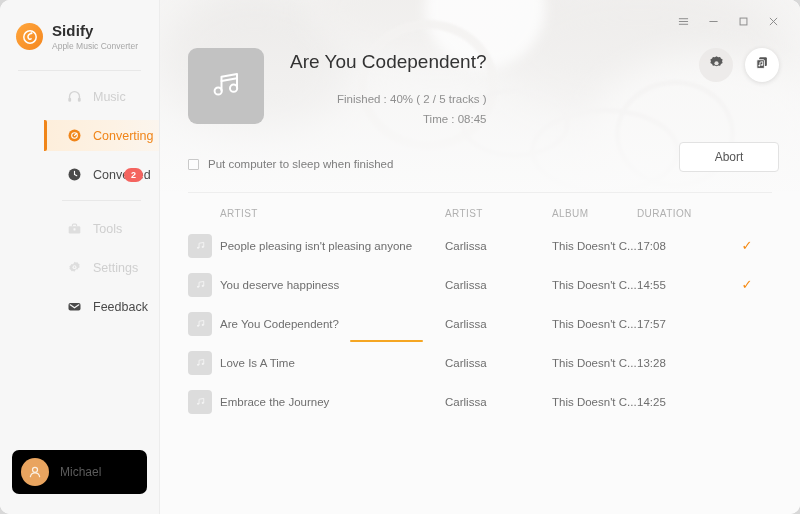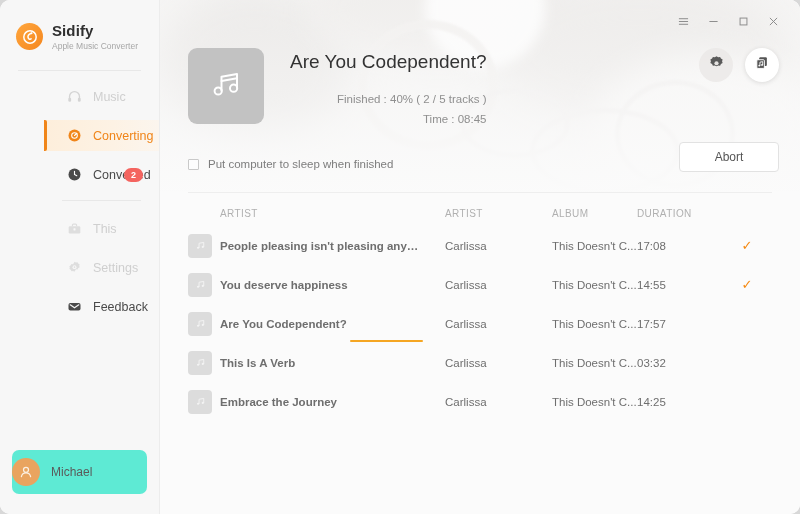--- a/index.html
+++ b/index.html
@@ -88,22 +88,22 @@
     min-width: 19px; height: 14px; border-radius: 7px;
     text-align: center; font-weight: bold;
   }
 
   .nav-gap { height: 12px; }
 
   
   .user-chip {
     position: absolute; left: 12px; bottom: 20px;
     width: 135px; height: 44px; border-radius: 7px;
-    background: #5eead4;
-    display: flex; align-items: center; 
+    background: #000000;
+    display: flex; align-items: center; padding-left: 9px;
   }
   .avatar {
     width: 28px; height: 28px; border-radius: 50%;
     background: #e9a45f;
     display:flex; align-items:center; justify-content:center;
     flex: 0 0 28px;
   }
   .user-name {
     margin-left: 11px; font-size: 12px; color: #5b5b5b;
   }
@@ -238,21 +238,21 @@
     display: flex; align-items: center;
     height: 39px; padding-left: 28px;
     font-size: 11.5px; color: #6e6e6e;
   }
   .row-icon {
     width: 24px; height: 24px; border-radius: 4px;
     background: #dcdcdc;
     display: flex; align-items: center; justify-content: center;
     flex: 0 0 24px;
   }
-  .row-title { overflow: hidden; white-space: nowrap; text-overflow: ellipsis; padding-right: 20px; font-weight: bold; }
+  .row-title { overflow: hidden; white-space: nowrap; text-overflow: ellipsis; padding-right: 20px; }
   .check { color: #f5880f; font-size: 13px; line-height: 13px; }
   .progress-line {
     position: absolute; left: 190px; bottom: 1px;
     height: 2px; background: #f5a623; border-radius: 1px;
   }
 </style>
 </head>
 <body>
 
 <div id="app">
@@ -314,21 +314,21 @@
       <div class="nav-gap"></div>
 
       <div class="nav-item disabled">
         <span class="nav-ico">
           <svg width="15" height="15" viewBox="0 0 16 16">
             <rect x="1.8" y="5.6" width="12.4" height="7.6" rx="1.3" fill="#dedede"></rect>
             <path d="M5.8 5.6 V4.3 a1 1 0 0 1 1-1 h2.4 a1 1 0 0 1 1 1 V5.6" fill="none" stroke="#dedede" stroke-width="1.3"></path>
             <rect x="6.9" y="7.8" width="2.2" height="2.4" rx=".5" fill="#f7f7f7"></rect>
           </svg>
         </span>
-        <span class="nav-label">This</span>
+        <span class="nav-label">Tools</span>
       </div>
 
       <div class="nav-item disabled">
         <span class="nav-ico">
           <svg width="15" height="15" viewBox="0 0 16 16">
             <path d="M8 1.3 l1.5.8 1.7-.2.8 1.5 1.5.9-.5 1.6.5 1.6-1.5.9-.8 1.5-1.7-.2L8 12.5 6.5 11.7l-1.7.2-.8-1.5-1.5-.9.5-1.6-.5-1.6 1.5-.9.8-1.5 1.7.2z" transform="translate(0,0.6) scale(1,0.95)" fill="#dedede"></path>
             <circle cx="8" cy="7.6" r="2.1" fill="#f7f7f7"></circle>
             <circle cx="8" cy="7.6" r=".85" fill="#dedede"></circle>
           </svg>
         </span>
@@ -518,24 +518,24 @@
           <div class="trow">
     <div class="c-idx">
       <span class="row-icon">
         <svg width="13" height="13" viewBox="0 0 16 16">
           <path d="M6.2 10.6 V5.3 L12.0 4.2 V9.4" fill="none" stroke="#f3f3f3" stroke-width="1.2" stroke-linecap="round" stroke-linejoin="round"></path>
           <circle cx="5.0" cy="10.8" r="1.35" fill="#f3f3f3"></circle>
           <circle cx="10.8" cy="9.7" r="1.35" fill="#f3f3f3"></circle>
         </svg>
       </span>
     </div>
-    <div class="c-title row-title">This Is A Verb</div>
+    <div class="c-title row-title">Love Is A Time</div>
     <div class="c-art">Carlissa</div>
     <div class="c-alb">This Doesn't C...</div>
-    <div class="c-dur">03:32</div>
+    <div class="c-dur">13:28</div>
     <div class="c-stat">
       
     </div>
 
   </div>
           <div class="trow">
     <div class="c-idx">
       <span class="row-icon">
         <svg width="13" height="13" viewBox="0 0 16 16">
           <path d="M6.2 10.6 V5.3 L12.0 4.2 V9.4" fill="none" stroke="#f3f3f3" stroke-width="1.2" stroke-linecap="round" stroke-linejoin="round"></path>

